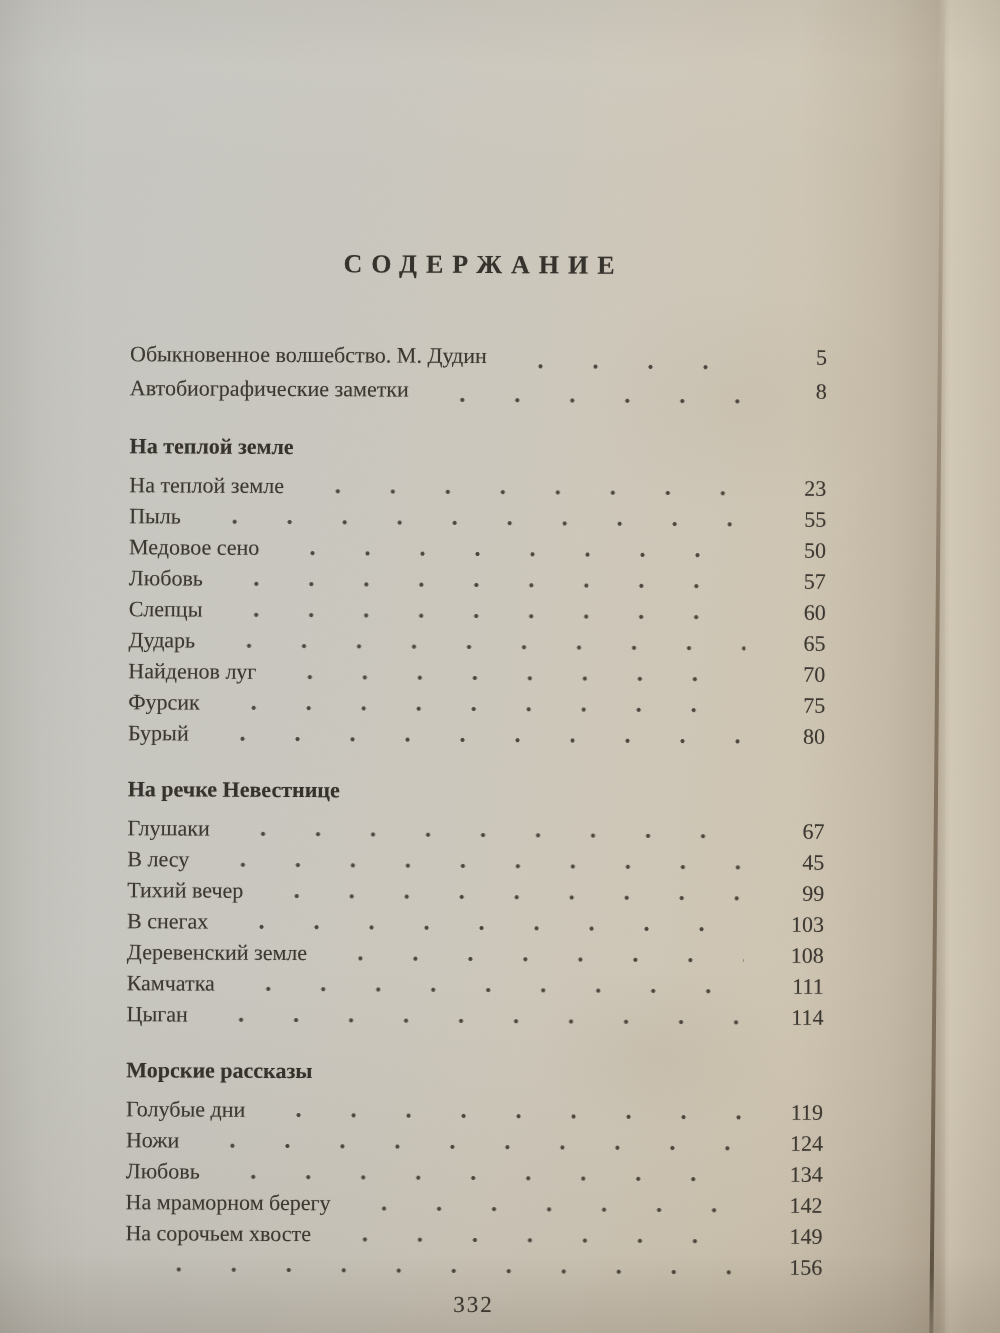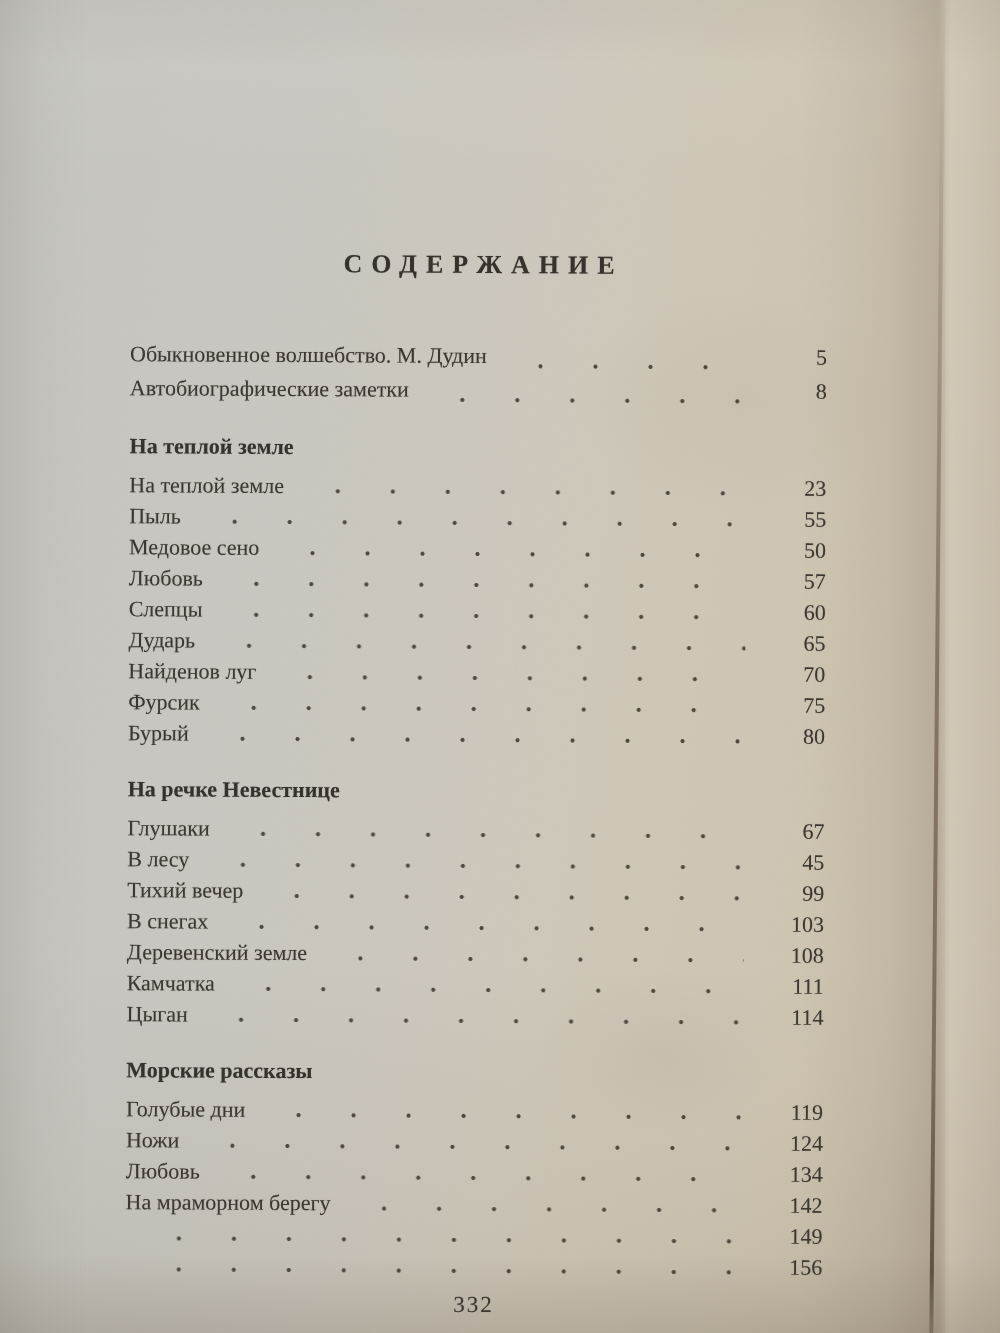--- a/index.html
+++ b/index.html
@@ -234,20 +234,21 @@
     <span class="num">134</span>
   </div>
 
   <div class="row">
     <span class="label">На мраморном берегу</span>
     <span class="leader"></span>
     <span class="num">142</span>
   </div>
 
   <div class="row">
+    <span class="label">На сорочьем хвосте</span>
     <span class="leader"></span>
     <span class="num">149</span>
   </div>
 
   <div class="row">
     <span class="leader"></span>
     <span class="num">156</span>
   </div>
 </div>
   </section>

